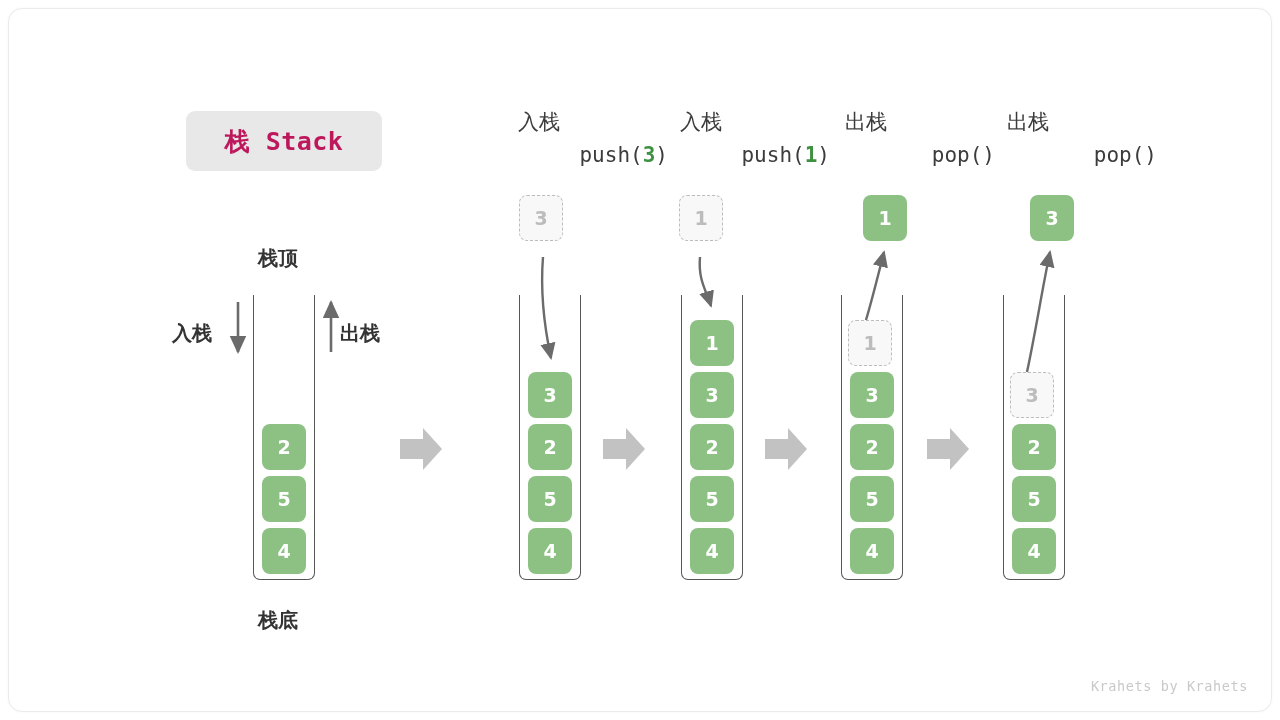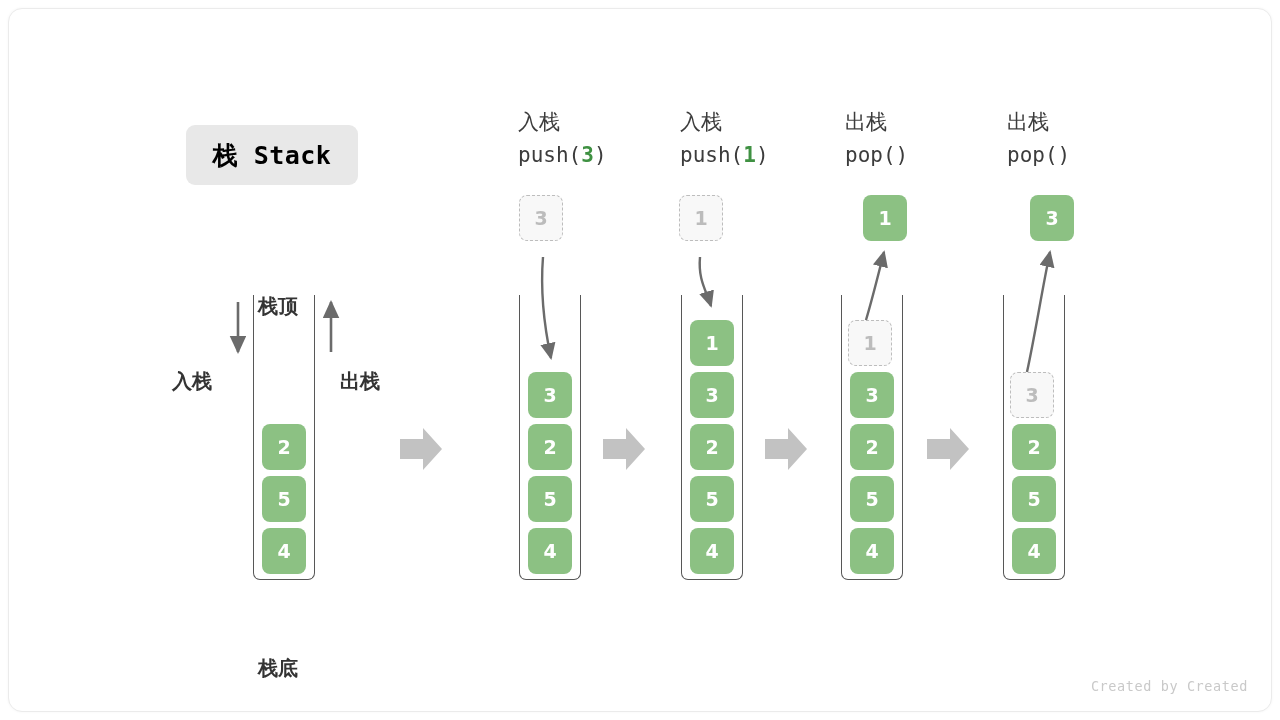--- a/index.html
+++ b/index.html
@@ -21,59 +21,60 @@
     width: 1264px; height: 704px;
     border: 1px solid #ebebeb;
     border-radius: 14px;
     background: #ffffff;
     box-shadow: 0 0 3px rgba(0,0,0,0.045);
   }
 
   
   .title-chip {
     position: absolute;
-    left: 186px; top: 125px;
-    width: 172px; height: 60px;
+    left: 186px; top: 111px;
+    width: 196px; height: 60px;
     background: #e8e8e8;
     border-radius: 9px;
     display: flex; align-items: center; justify-content: center;
     font-family: "DejaVu Sans Mono", monospace;
     font-size: 25px;
     font-weight: bold;
-    color: #000000;
+    color: #be185d;
     letter-spacing: 0.5px;
   }
 
   
   .lbl {
     position: absolute;
     font-weight: bold;
     color: #333333;
     white-space: nowrap;
   }
-  .lbl-cn { font-family: "DejaVu Sans", "Liberation Sans", sans-serif; font-size: 20px; margin-top: 48px; }
+  .lbl-cn { font-family: "DejaVu Sans", "Liberation Sans", sans-serif; font-size: 20px; }
 
   
   .col-head {
     position: absolute;
     width: 150px;
     text-align: left;
     color: #3c3c3c;
     white-space: nowrap;
   }
   .col-head .line1 {
     font-family: "DejaVu Sans", "Liberation Sans", sans-serif;
     font-size: 21px;
     display: block;
     margin-bottom: 7px;
   }
   .col-head .line2 {
     font-family: "DejaVu Sans Mono", monospace;
     font-size: 21px;
     display: block;
+    text-align: right;
   }
   .col-head .arg { color: #3f9142; font-weight: bold; }
 
   
   .stack-wrap { position: absolute; }
   .stack-box {
     position: absolute;
     border: 1.4px solid #575757;
     border-top: none;
     border-bottom-left-radius: 7px;
@@ -230,14 +231,14 @@
       <path d="M603,439 L626,439 L626,428 L645,449 L626,470 L626,459 L603,459 z" fill="#c2c2c2"></path>
     </g>
     <g>
       <path d="M765,439 L788,439 L788,428 L807,449 L788,470 L788,459 L765,459 z" fill="#c2c2c2"></path>
     </g>
     <g>
       <path d="M927,439 L950,439 L950,428 L969,449 L950,470 L950,459 L927,459 z" fill="#c2c2c2"></path>
     </g>
   </svg>
 
-  <div class="footer">Created by Created</div>
+  <div class="footer">Krahets by Krahets</div>
 </div>
 
 </body></html>

